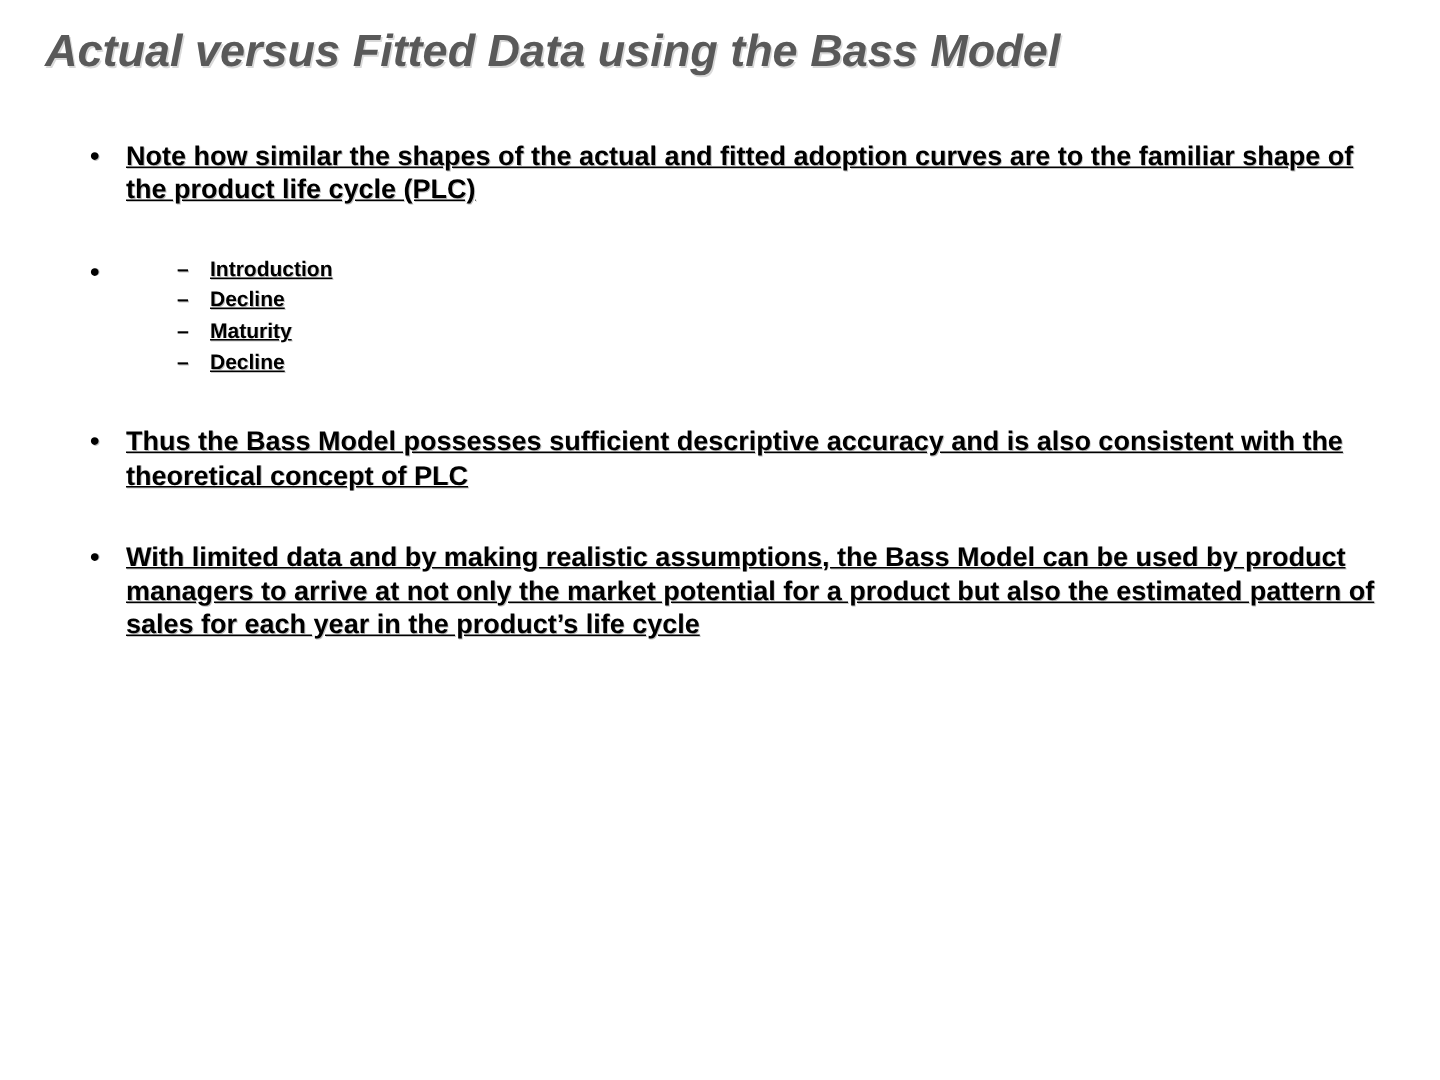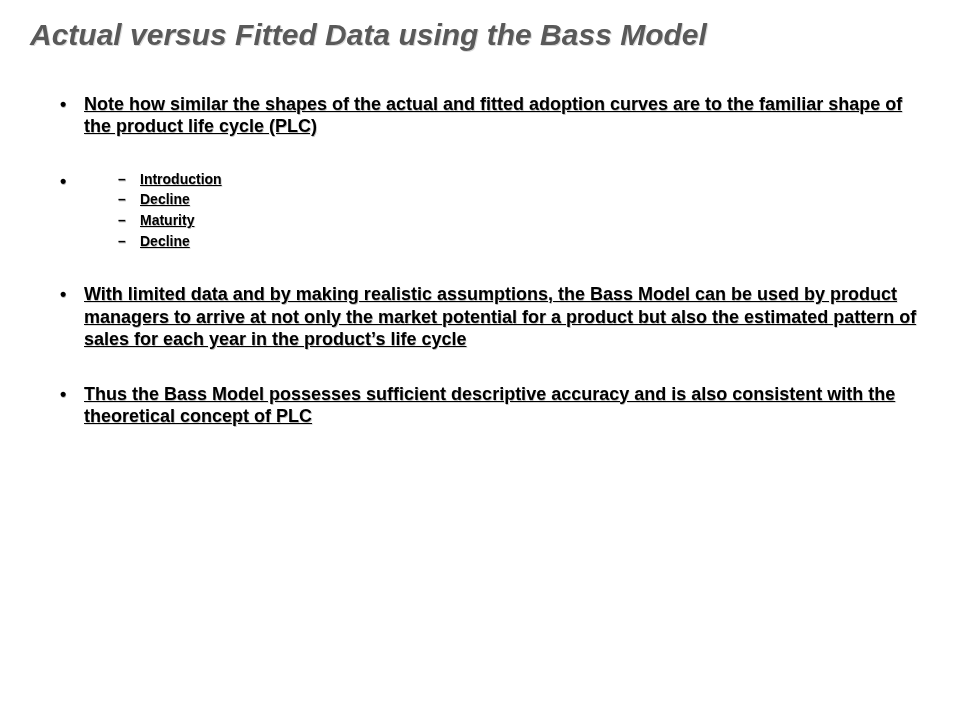--- a/index.html
+++ b/index.html
@@ -91,20 +91,20 @@
         </li>
         <li>
           <span>Maturity</span>
         </li>
         <li>
           <span>Decline</span>
         </li>
       </ul>
     </li>
     <li>
-      <span>With limited data and by making realistic assumptions, the Bass Model can be used by product managers to arrive at not only the market potential for a product  but also the estimated pattern of sales for each year in the product’s life cycle</span>
+      <span>Thus the Bass Model possesses sufficient descriptive accuracy and is also consistent with the theoretical concept of PLC</span>
     </li>
     <li>
-      <span>Thus the Bass Model possesses sufficient descriptive accuracy and is also consistent with the theoretical concept of PLC</span>
+      <span>With limited data and by making realistic assumptions, the Bass Model can be used by product managers to arrive at not only the market potential for a product  but also the estimated pattern of sales for each year in the product’s life cycle</span>
     </li>
   </ul>
 
 </div>
 
 </body></html>

